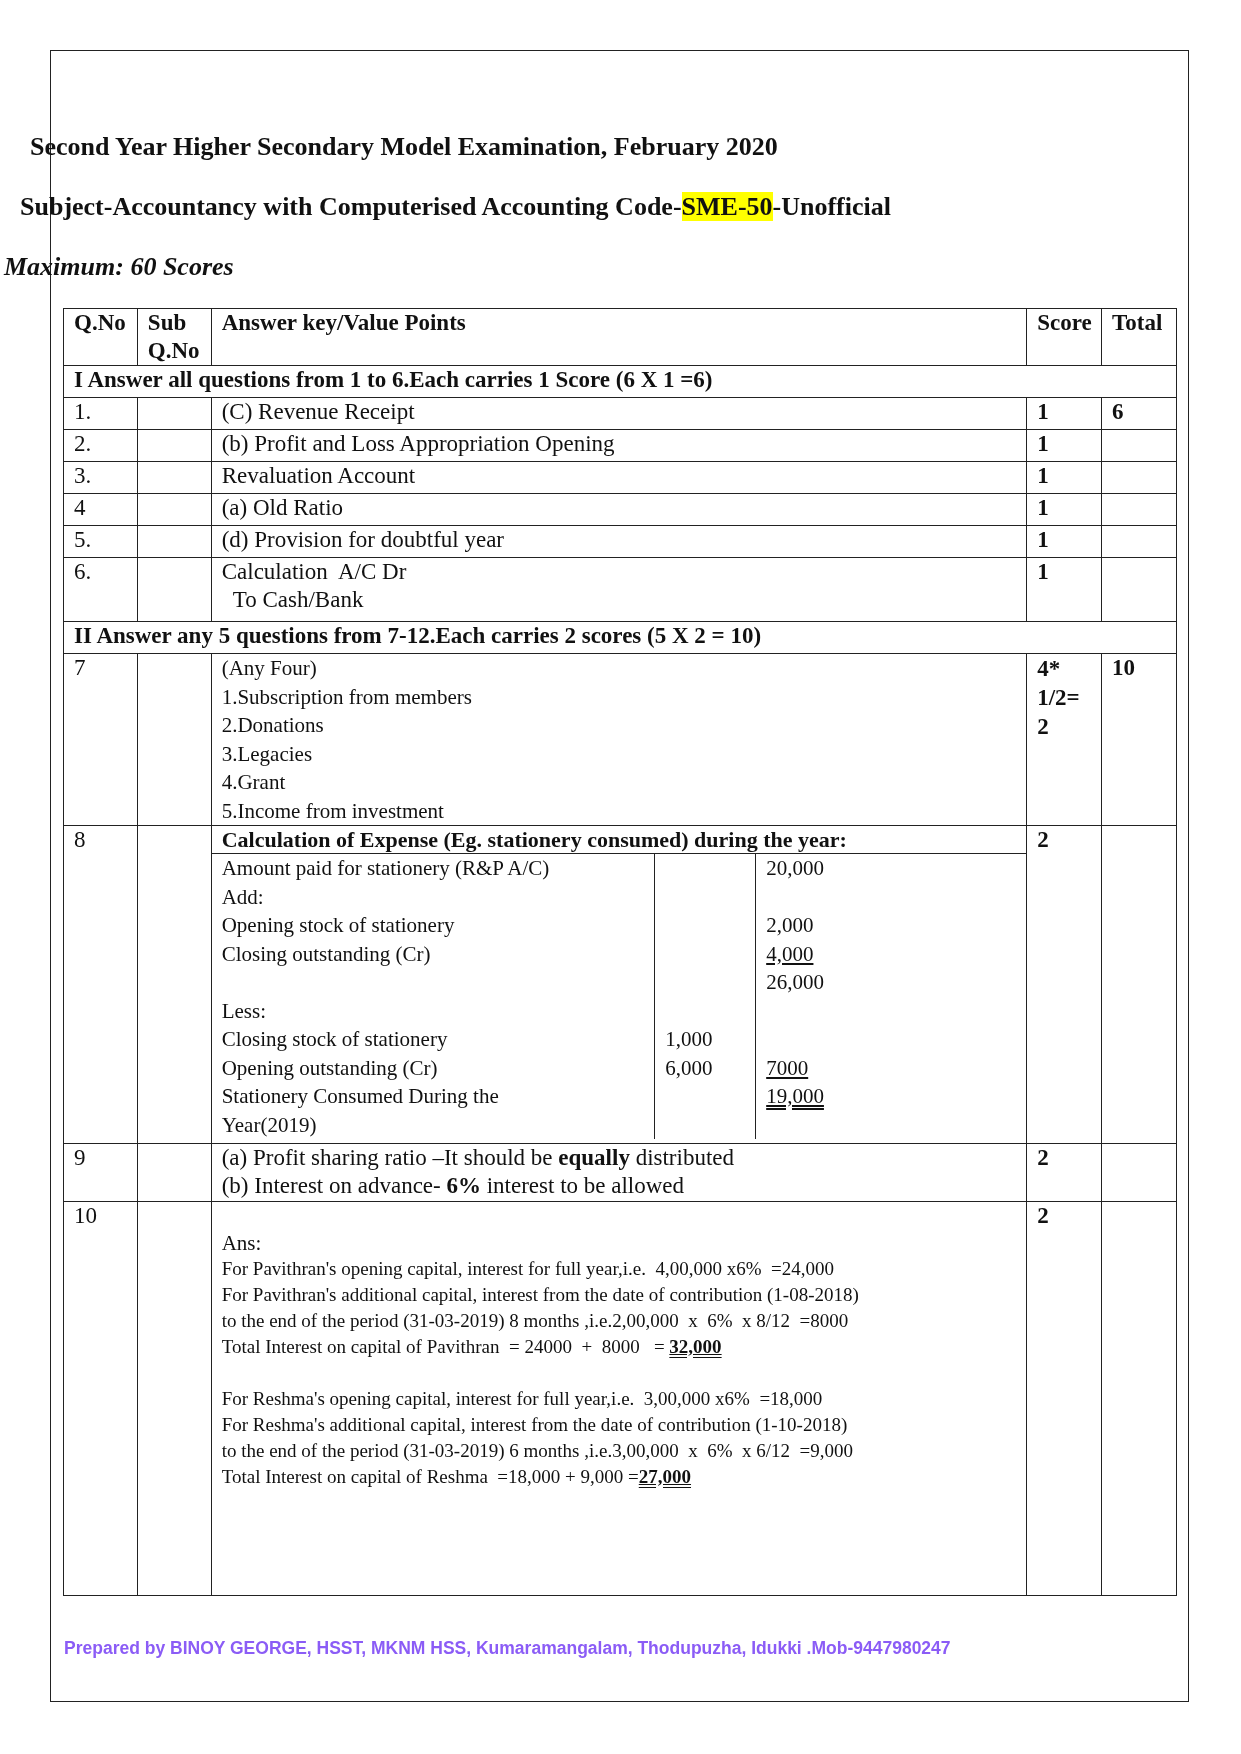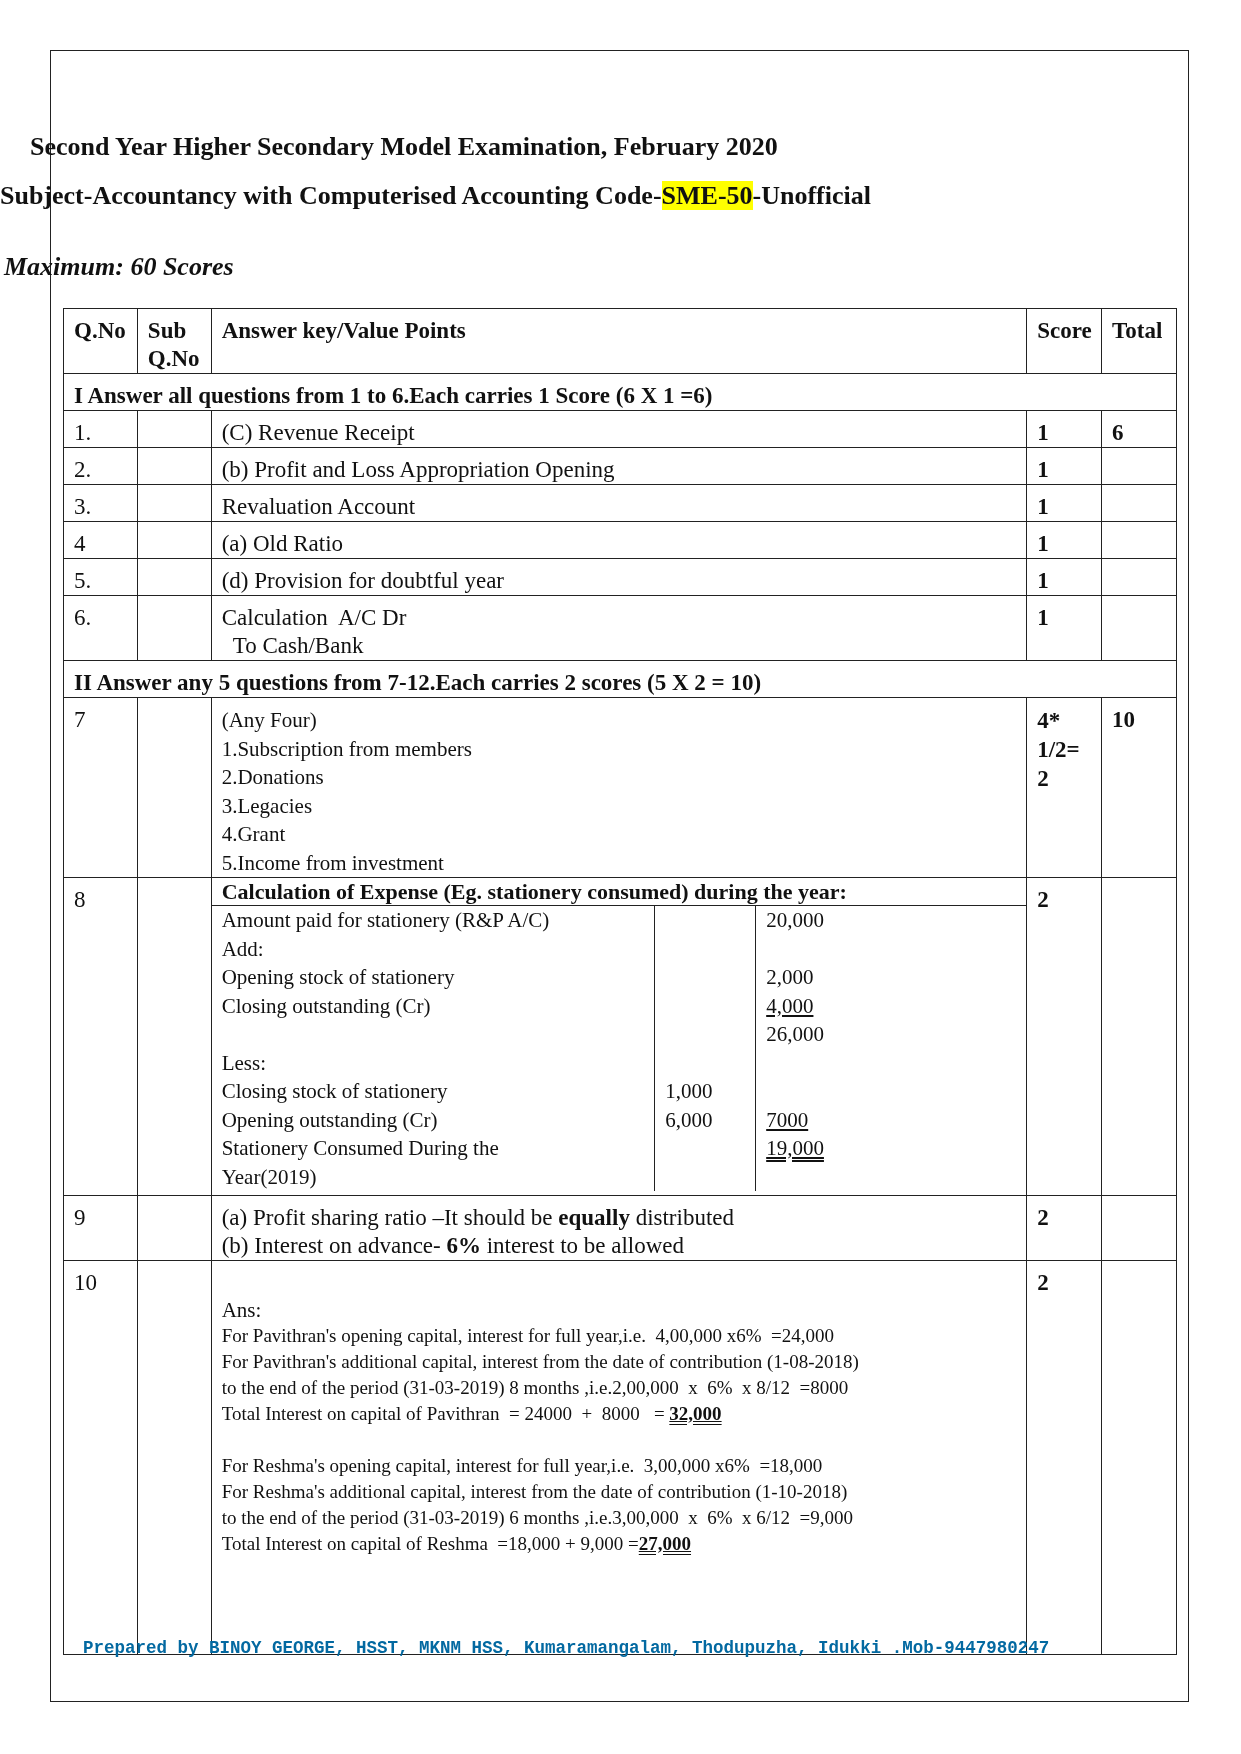--- a/index.html
+++ b/index.html
@@ -3,27 +3,27 @@
 <meta charset="utf-8">
 <style>
   html, body { margin: 0; padding: 0; background: #ffffff; }
   body { width: 1241px; height: 1754px; position: relative; overflow: hidden;
          font-family: "Liberation Serif", "DejaVu Serif", serif; color: #111; }
   .page-border { position: absolute; left: 50px; top: 50px; width: 1139px; height: 1652px;
                  border: 1.5px solid #222; box-sizing: border-box; }
   .title { position: absolute; left: 0; width: 1241px; text-align: left; font-weight: bold;
            font-family: "Liberation Serif", serif; color: #111; }
   .t1 { top: 132px; font-size: 26px; padding-left: 30px; box-sizing: border-box; }
-  .t2 { top: 181px; font-size: 26px; box-sizing: border-box; }
+  .t2 { top: 192px; font-size: 26px; padding-left: 20px; box-sizing: border-box; }
   .t3 { top: 252px; font-size: 26px; padding-left: 4px; box-sizing: border-box; font-style: italic; }
   .hl { background: #ffff00; }
 
   table.main { position: absolute; left: 63px; top: 308px; width: 1114px;
                border-collapse: collapse; table-layout: fixed; }
-  table.main td { border: 1.3px solid #222; vertical-align: top; padding: 8px 0 0 10px;
+  table.main td { border: 1.3px solid #222; vertical-align: top; padding: 0 0 0 10px;
                   font-size: 23px; line-height: 28px; }
   .c-q { width: 70px; }
   .c-sub { width: 70px; }
   .c-ans { width: 773px; }
   .c-score { width: 71px; }
   .c-total { width: 71px; }
   .hdr-small { font-size: 17px; font-weight: bold; line-height: 22px; padding-top: 2px; }
   .hdr-big { font-size: 24px; font-weight: bold; line-height: 28px; padding-top: 3px; }
   .section td { font-size: 24px; font-weight: bold; line-height: 30px; margin-top: 26px; }
   .score { font-weight: bold; font-size: 23px; }
@@ -38,22 +38,22 @@
                    font-size: 21px; line-height: 28.5px; vertical-align: top; }
   table.inner td:last-child { border-right: none; }
   .ic1 { width: 443px; }
   .ic2 { width: 101px; }
   .ul { text-decoration: underline; }
   .dul { text-decoration: underline double; margin-top: 32px; }
 
   .calc-line { font-size: 19px; line-height: 26px; }
   .q10-ans { font-size: 21px; line-height: 26px; }
 
-  .footer { position: absolute; left: 83px; top: 1638px; font-family: Liberation Mono, monospace;
-            font-weight: bold; font-size: 17.5px; color: #0369a1; }
+  .footer { position: absolute; left: 64px; top: 1638px; font-family: Liberation Sans, sans-serif;
+            font-weight: bold; font-size: 17.5px; color: #8b5cf6; }
 </style>
 </head>
 <body>
 
 <div class="page-border"></div>
 
 <div class="title t1">Second Year Higher Secondary Model Examination, February 2020</div>
 <div class="title t2"><span>Subject-Accountancy with Computerised Accounting  Code-</span><span class="hl">SME-50</span><span>-Unofficial</span></div>
 <div class="title t3">Maximum: 60 Scores</div>
 

